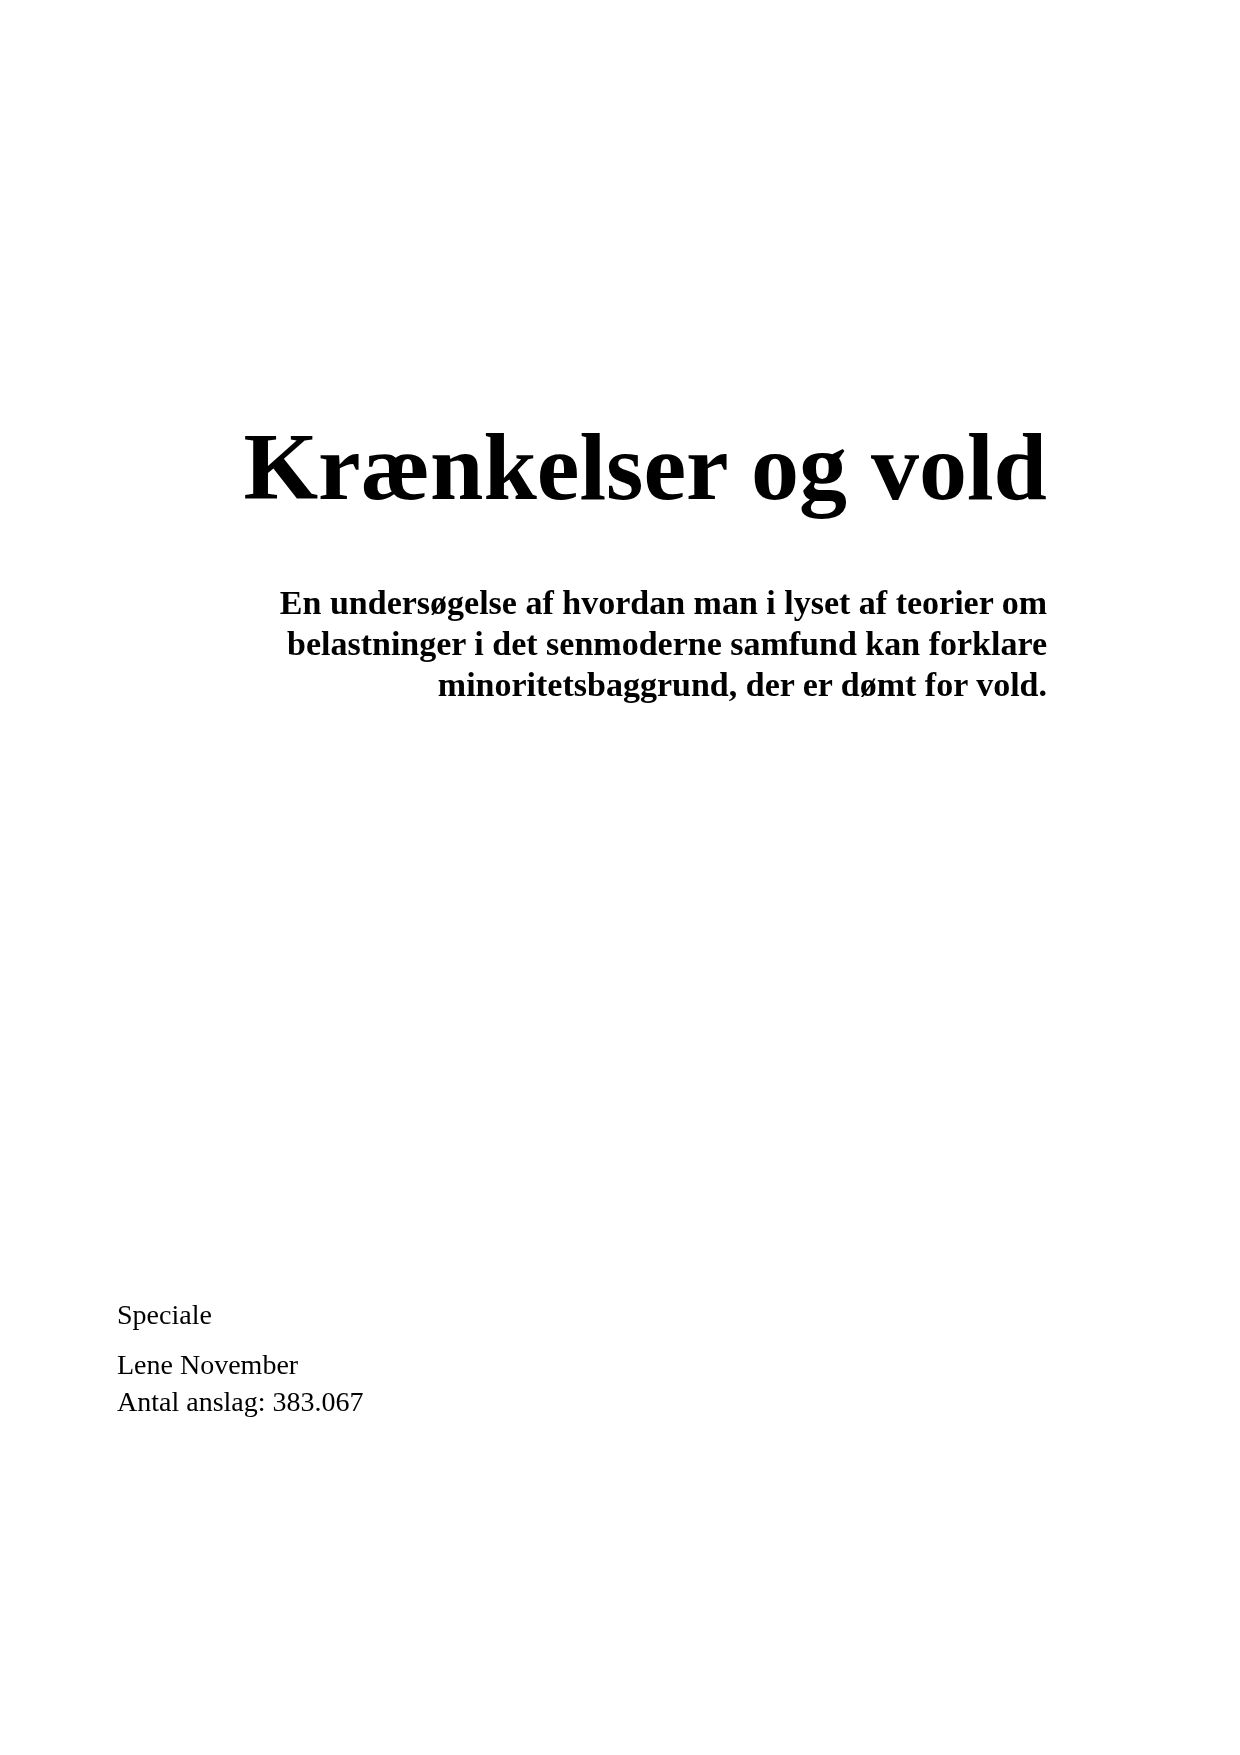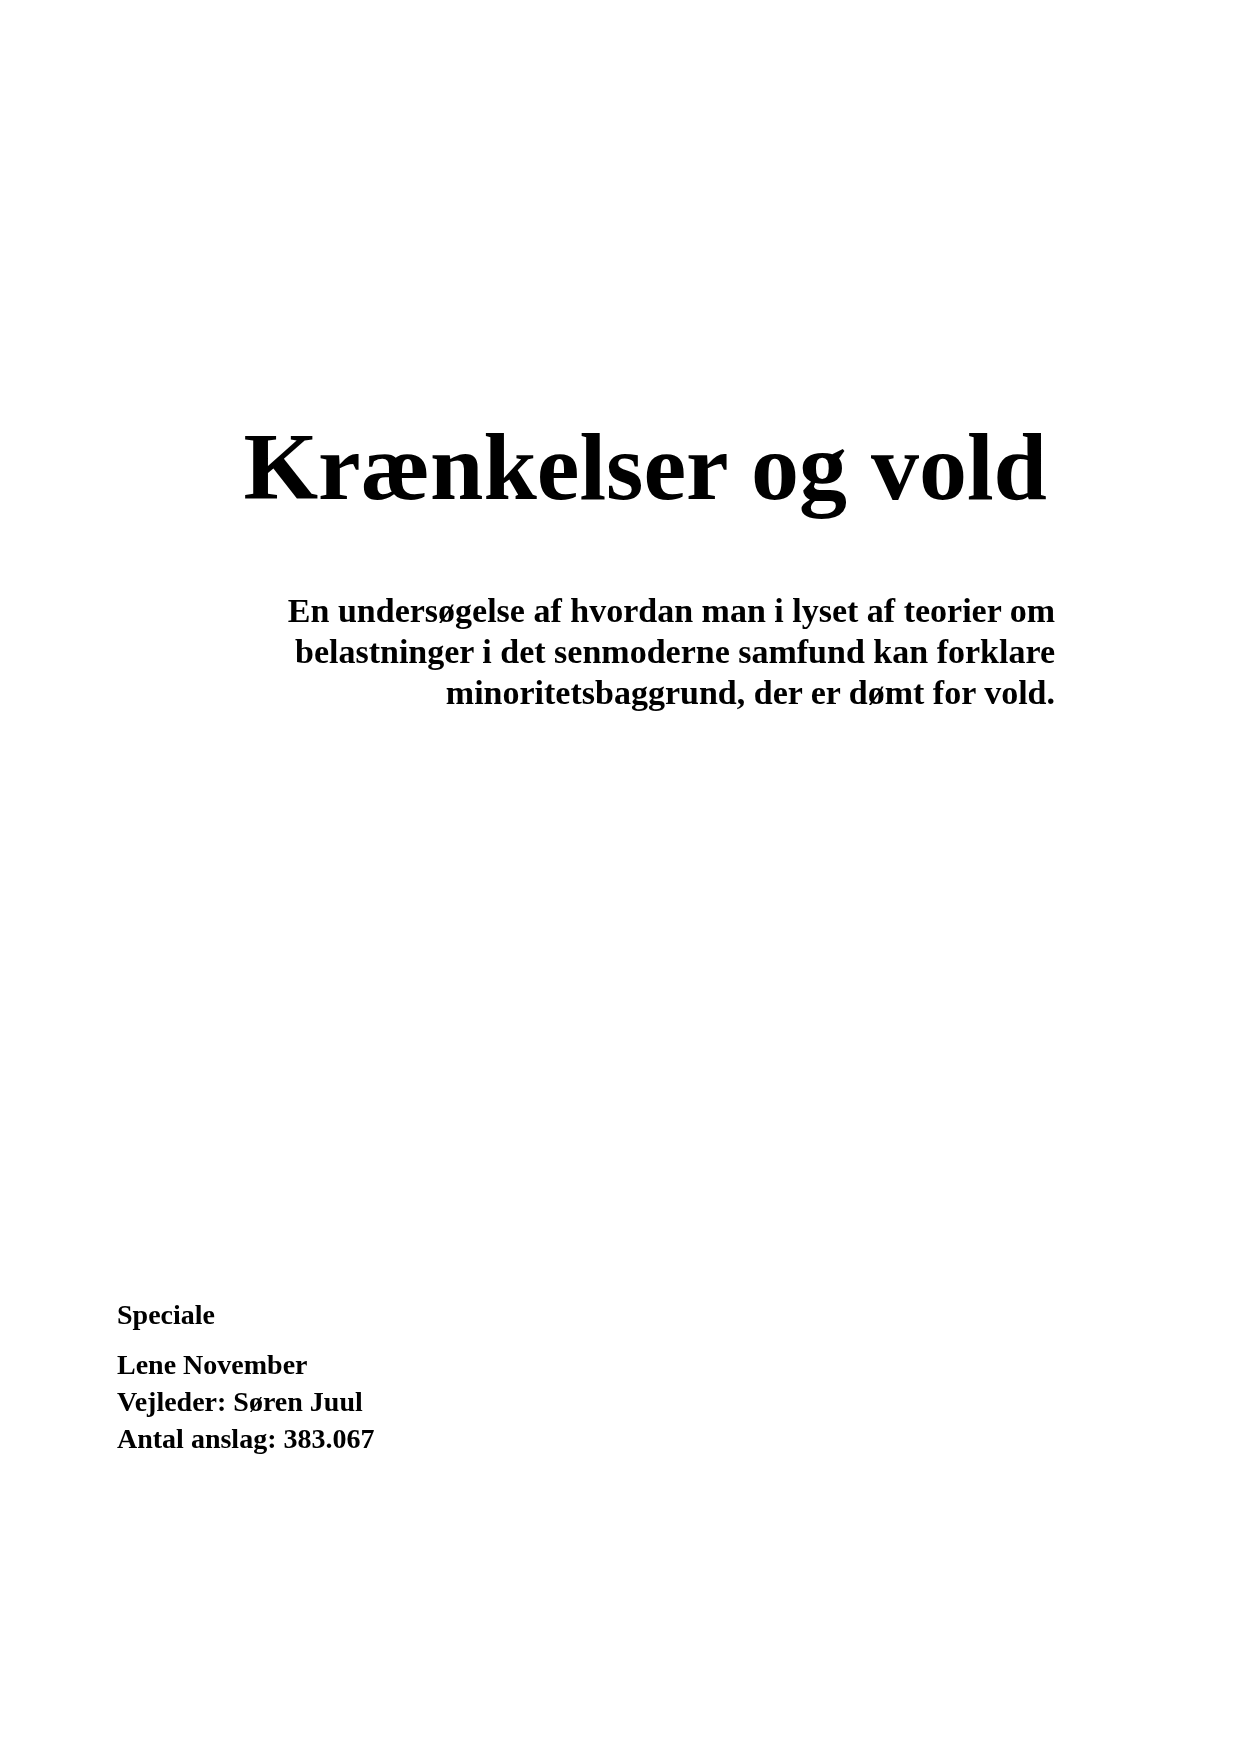--- a/index.html
+++ b/index.html
@@ -29,53 +29,51 @@
     }
     .subtitle {
       position: absolute;
       left: 150px;
       width: 893px;
       top: 578px;
       text-align: right;
       font-weight: bold;
       font-size: 34px;
       line-height: 41px;
-      margin: 12px;
+      margin: 4px;
     }
     .subtitle span {
       display: block;
       white-space: nowrap;
     }
     .meta {
       position: absolute;
       left: 117px;
       top: 1296px;
       font-size: 28px;
       line-height: 37px;
       margin: 0;
     }
     .meta span {
       display: block;
       white-space: nowrap;
-      font-weight: bold;
     }
     .meta .gap {
       height: 13px;
     }
   </style>
 </head>
 <body>
 
 <h1 class="title">Krænkelser og vold</h1>
 
 <div class="subtitle">
   <span>En undersøgelse af hvordan man i lyset af teorier om</span>
   <span>belastninger i det senmoderne samfund kan forklare</span>
   <span>minoritetsbaggrund, der er dømt for vold.</span>
 </div>
 
 <div class="meta">
   <span>Speciale</span>
   <span class="gap"></span>
   <span>Lene November</span>
-  <span>Vejleder: Søren Juul</span>
   <span>Antal anslag: 383.067</span>
 </div>
 
 </body></html>

